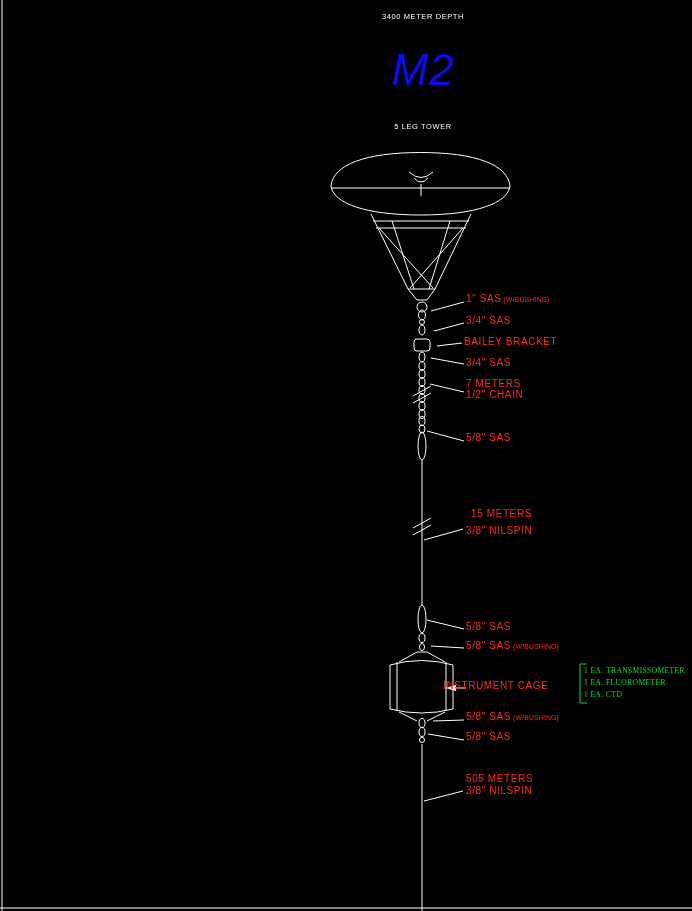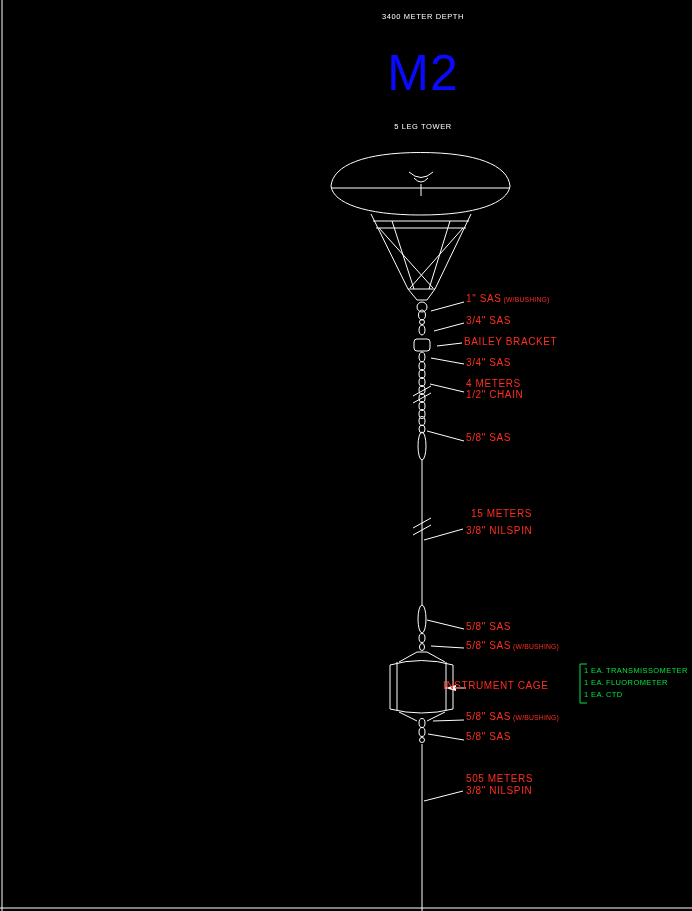--- a/index.html
+++ b/index.html
@@ -14,26 +14,26 @@
   svg.drawing line, svg.drawing path, svg.drawing ellipse,
   svg.drawing circle, svg.drawing rect {
     fill:none; stroke:var(--line,#fff); stroke-width:1;
   }
   svg.drawing .fillw { fill:var(--line,#fff); stroke:none; }
   svg.drawing g[data-name="equipment-bracket"] line { stroke:var(--equipment,#00e532); }
 
   .txt { position:absolute; white-space:nowrap; line-height:1.1; }
   .center { text-align:center; }
   .small { color:var(--line,#fff); font-size:7.5px; letter-spacing:0.6px; }
-  .title { color:var(--title,#00f); font-size:50px; letter-spacing:1px; line-height:1; }
+  .title { color:var(--title,#00f); font-size:44px; letter-spacing:1px; line-height:1;font-style:italic; }
   .lbl { position:absolute; white-space:nowrap; color:var(--label,#f00);
          font-size:10px; letter-spacing:0.6px; line-height:1.05; }
   .sfx { font-size:6.8px; letter-spacing:0.2px; margin-left:2px; }
   .eq { position:absolute; display:flex; color:var(--equipment,#0f0);
-        font-size:7.5px; letter-spacing:0.4px; white-space:nowrap; }
+        font-size:7.5px; letter-spacing:0.4px; white-space:nowrap;font-family:Liberation Serif, serif; }
   .eq .qty { width:22px; }
 </style>
 </head>
 <body>
 
 <div class="canvas" data-name="cad-canvas">
 
   <svg class="drawing" width="692" height="911" viewBox="0 0 692 911" data-name="mooring-diagram">
 
     <g data-name="page-border">
@@ -159,21 +159,21 @@
   <div class="txt small center" style="left:353px;top:13px;width:140px" data-name="depth-label">3400 METER DEPTH</div>
   <div class="txt title center" style="left:353px;top:48px;width:140px" data-name="mooring-title">M2</div>
   <div class="txt small center" style="left:353px;top:123px;width:140px" data-name="tower-label">5 LEG TOWER</div>
 
   <div class="lbl" style="left:466px;top:294px" data-name="label-1in-sas">
     <span data-name="label-text">1" SAS</span><span class="sfx" data-name="label-suffix">(W/BUSHING)</span>
   </div>
   <div class="lbl" style="left:466px;top:316px" data-name="label-34-sas-upper">3/4" SAS</div>
   <div class="lbl" style="left:464px;top:337px" data-name="label-bailey-bracket">BAILEY BRACKET</div>
   <div class="lbl" style="left:466px;top:358px" data-name="label-34-sas-lower">3/4" SAS</div>
-  <div class="lbl" style="left:466px;top:379px" data-name="label-chain-length">4 METERS</div>
+  <div class="lbl" style="left:466px;top:379px" data-name="label-chain-length">7 METERS</div>
   <div class="lbl" style="left:466px;top:390px" data-name="label-chain-size">1/2" CHAIN</div>
   <div class="lbl" style="left:466px;top:433px" data-name="label-58-sas-upper">5/8" SAS</div>
   <div class="lbl" style="left:471px;top:509px" data-name="label-nilspin-length-upper">15 METERS</div>
   <div class="lbl" style="left:466px;top:526px" data-name="label-nilspin-size-upper">3/8" NILSPIN</div>
   <div class="lbl" style="left:466px;top:622px" data-name="label-58-sas-above-cage">5/8" SAS</div>
   <div class="lbl" style="left:466px;top:641px" data-name="label-58-sas-bushing-above-cage">
     <span data-name="label-text">5/8" SAS</span><span class="sfx" data-name="label-suffix">(W/BUSHING)</span>
   </div>
   <div class="lbl" style="left:443px;top:681px" data-name="label-instrument-cage">INSTRUMENT CAGE</div>
   <div class="lbl" style="left:466px;top:712px" data-name="label-58-sas-bushing-below-cage">

